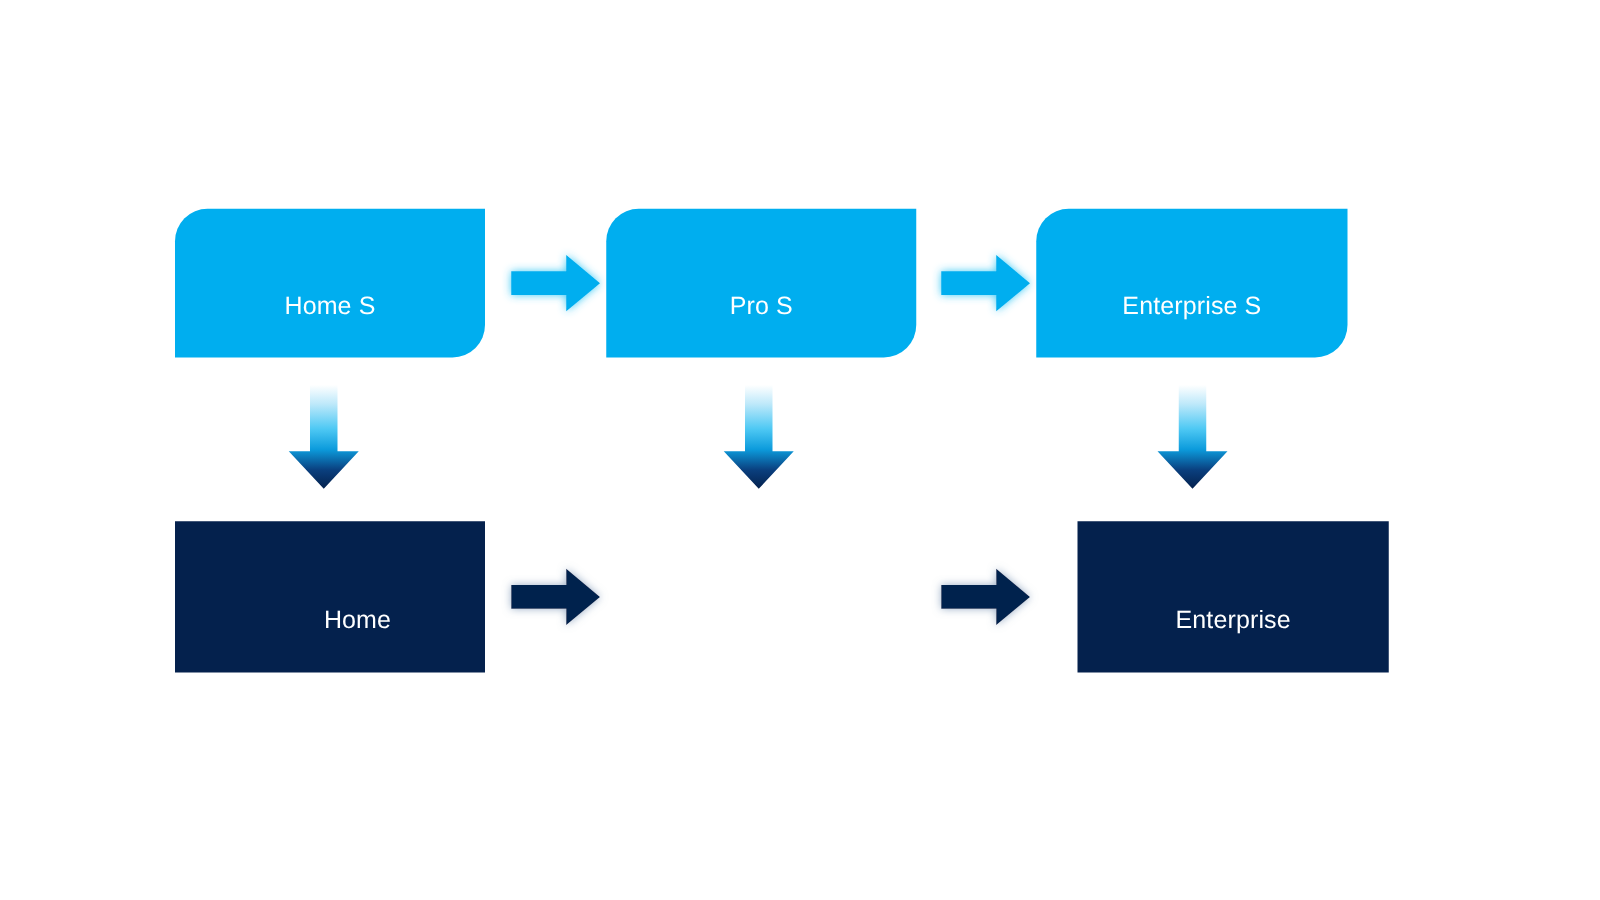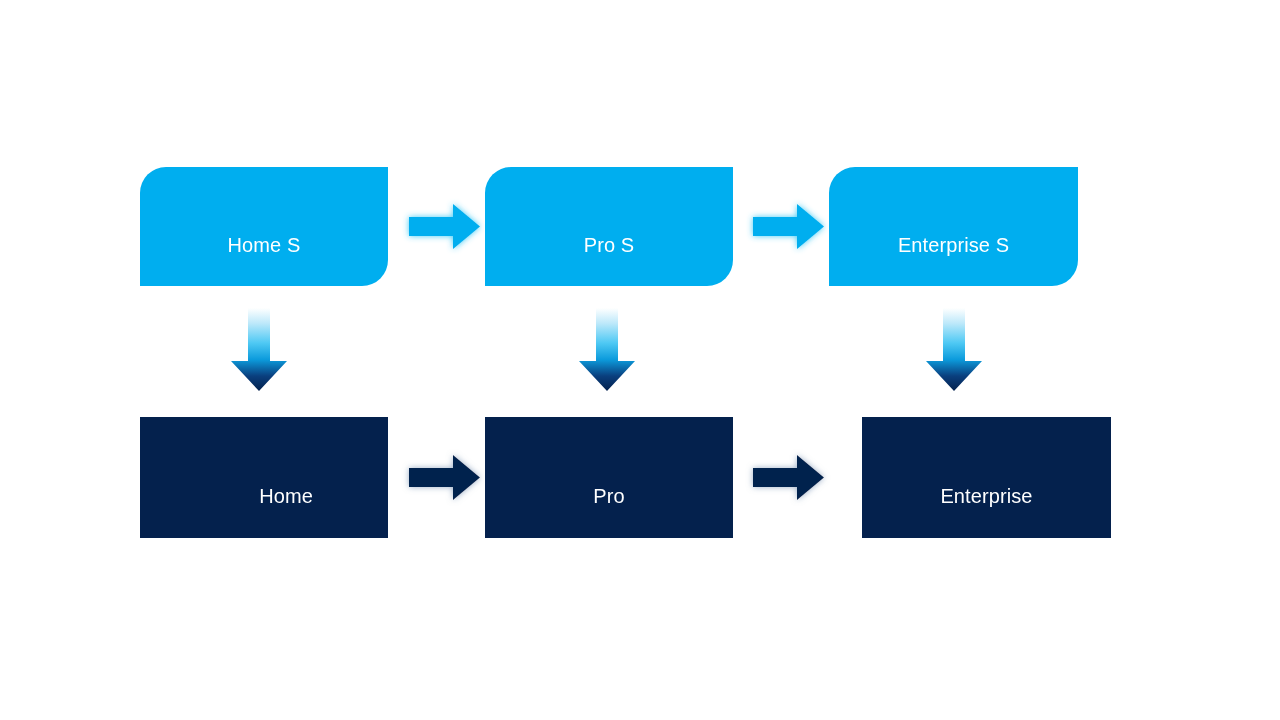--- a/index.html
+++ b/index.html
@@ -155,23 +155,20 @@
         </linearGradient>
       </defs>
       <polygon points="18,0 40,0 40,53 57,53 29,83 1,53 18,53" fill="url(#gradDown3)"></polygon>
     </svg>
   </div>
 
   <div class="node node-bottom" style="left:140px; top:417px; width:248px; height:121px;padding-left:44px;">
     <span class="node-label">Home</span>
   </div>
 
-  <div class="node node-bottom" style="left:485px; top:417px; width:248px; height:121px;">
-    <span class="node-label">Pro</span>
-  </div>
 
   <div class="node node-bottom" style="left:862px; top:417px; width:249px; height:121px;">
     <span class="node-label">Enterprise</span>
   </div>
 
   <div class="arrow-right" style="left:409px; top:454px; width:72px; height:47px;">
     <svg width="72" height="47" viewBox="0 0 72 47" xmlns="http://www.w3.org/2000/svg">
       <defs>
         <filter id="glowNavy1" x="-55%" y="-55%" width="210%" height="210%">
           <feDropShadow dx="0" dy="0" stdDeviation="3.4" flood-color="#8FA4C0" flood-opacity="0.9"></feDropShadow>

